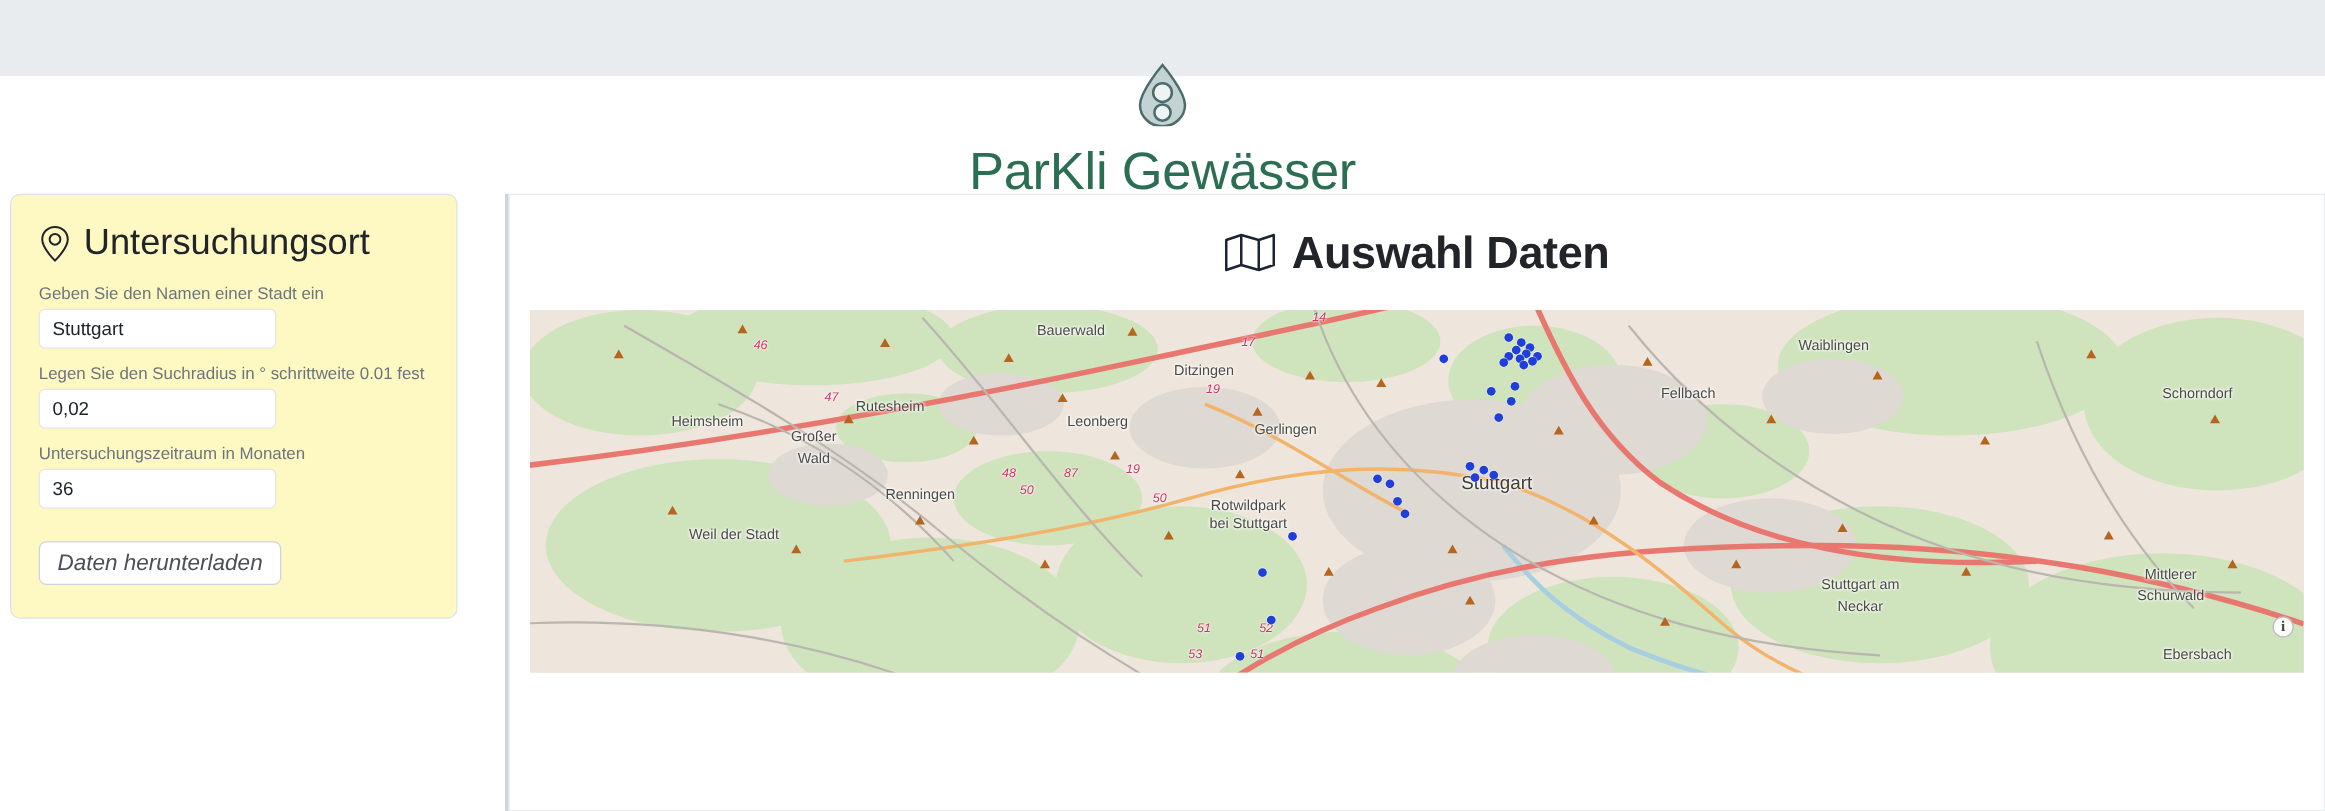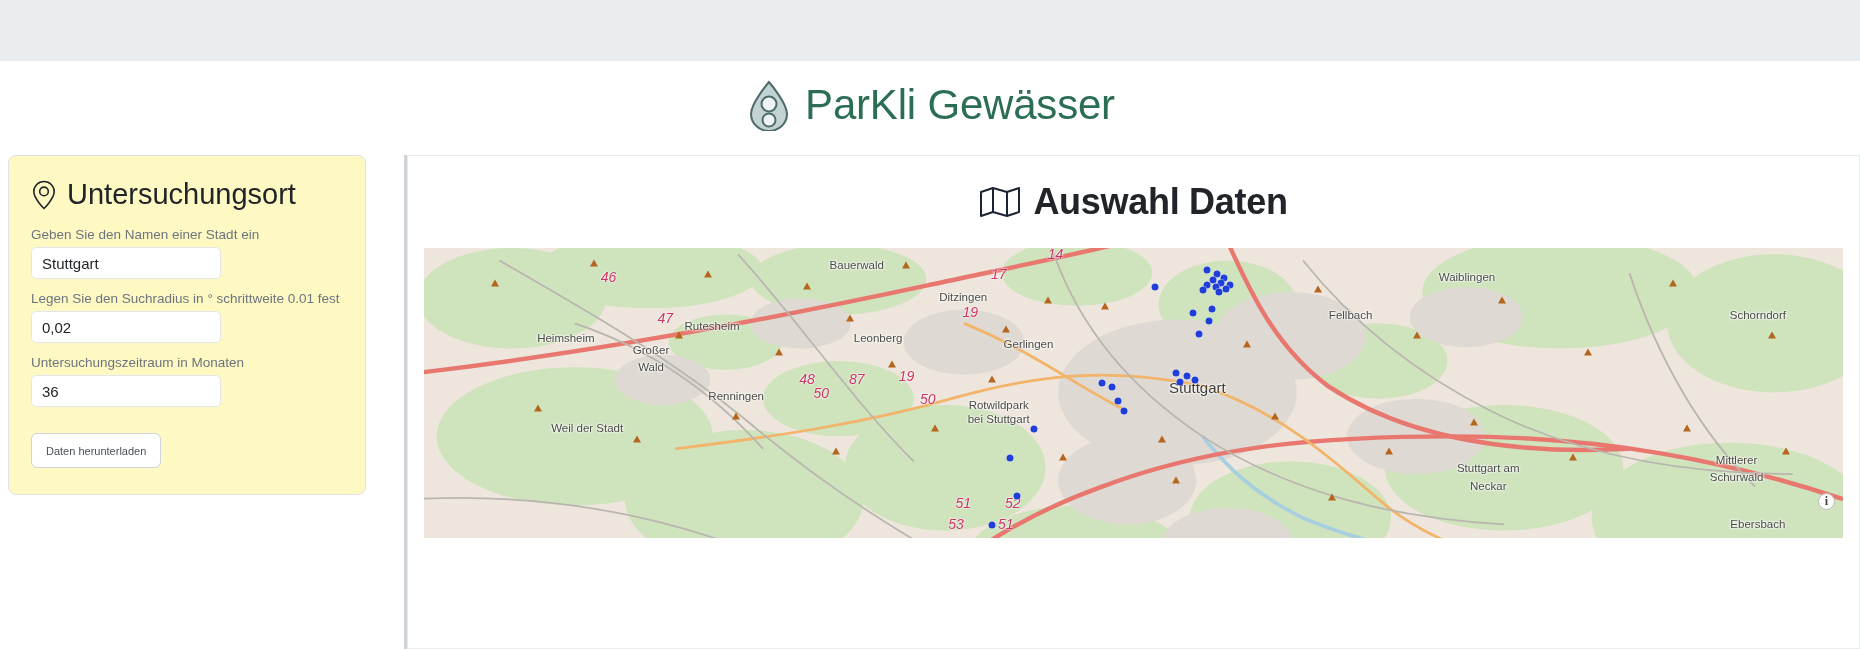--- a/index.html
+++ b/index.html
@@ -25,21 +25,21 @@
   .nav-links { display: flex; align-items: center; gap: 26px; }
   .nav-link {
     font-size: 17px; color: #6c757d; text-decoration: none;
     cursor: pointer; white-space: nowrap;
   }
   .nav-link.active { color: #212529; }
 
   
   .page-title-row {
     height: 88px; display: flex; align-items: center;
-    justify-content: center; gap: 12px; background:#fff;
+    justify-content: center; gap: 12px; background:#fff;flex-direction:column;
   }
   .title-icon { width: 48px; height: 52px; display:block; }
   .page-title {
     font-size: 42px; color: #2c6e54; font-weight: normal;
     letter-spacing: -0.2px;
   }
 
   
   .content {
     display: flex; align-items: flex-start;
@@ -65,22 +65,22 @@
     width: 190px; height: 32px;
     border: 1px solid #e3e6ea; border-radius: 5px;
     font-size: 15px; color: #212529;
     padding: 0 10px; background: #fff; outline: none;
     font-family: "Liberation Sans", sans-serif;
     margin-bottom: 12px; display: block;
   }
   .dl-button {
     margin-top: 14px; height: 35px; padding: 0 14px;
     border: 1px solid #ced4da; border-radius: 6px;
-    background: #fff; color: #495057; font-size: 11px;
-    cursor: pointer; font-family: "Liberation Sans", sans-serif;
+    background: #fff; color: #495057; font-size: 18px;
+    cursor: pointer; font-family: "Liberation Sans", sans-serif; font-style: italic;
   }
 
   
   .v-divider {
     width: 3px; align-self: stretch; background: #cfd4d9;
     margin: 6px 0 0 0; flex: 0 0 3px;
   }
 
   
   .right-col { flex: 1; padding-top: 6px; }
@@ -111,21 +111,21 @@
   }
   .map-label {
     position: absolute; transform: translate(-50%,-50%);
     font-size: 11.5px; color: #4a4a46; white-space: nowrap;
     pointer-events: none;
     text-shadow: 0 0 3px #fff, 0 0 3px #fff, 0 0 2px #fff;
   }
   .map-label.big { font-size: 15px; color:#3c3c38; }
   .road-num {
     position:absolute; transform: translate(-50%,-50%);
-    font-size: 14px; color:#cc3366; font-style: italic;
+    font-size: 10px; color:#cc3366; font-style: italic;
     text-shadow: 0 0 2px #fff, 0 0 2px #fff;
     pointer-events:none;
   }
   .peak {
     position:absolute; width:0; height:0;
     border-left:4px solid transparent; border-right:4px solid transparent;
     border-bottom:7px solid #b5651d; transform: translate(-50%,-50%);
   }
   .info-badge {
     position:absolute; right: 8px; bottom: 28px;

